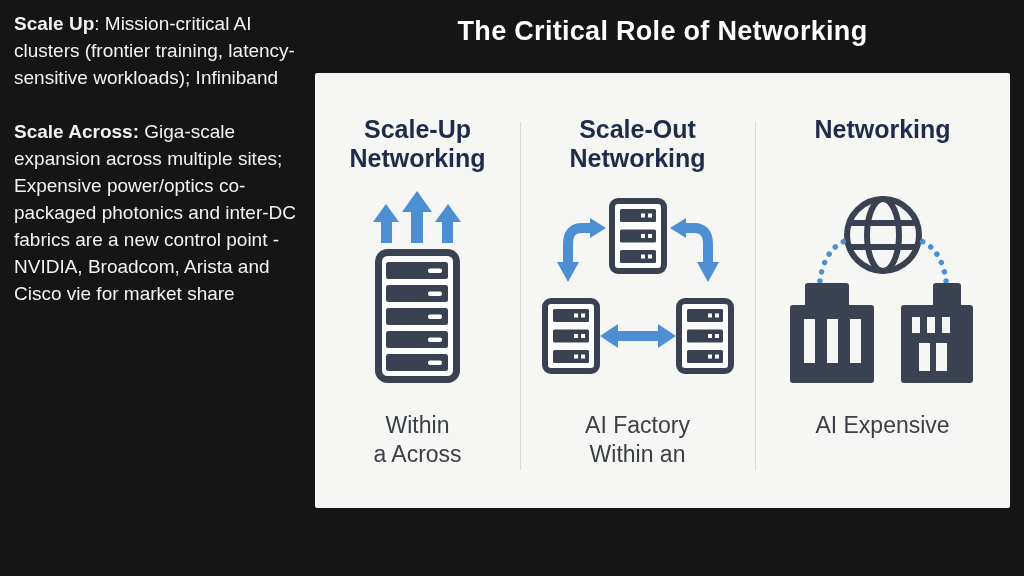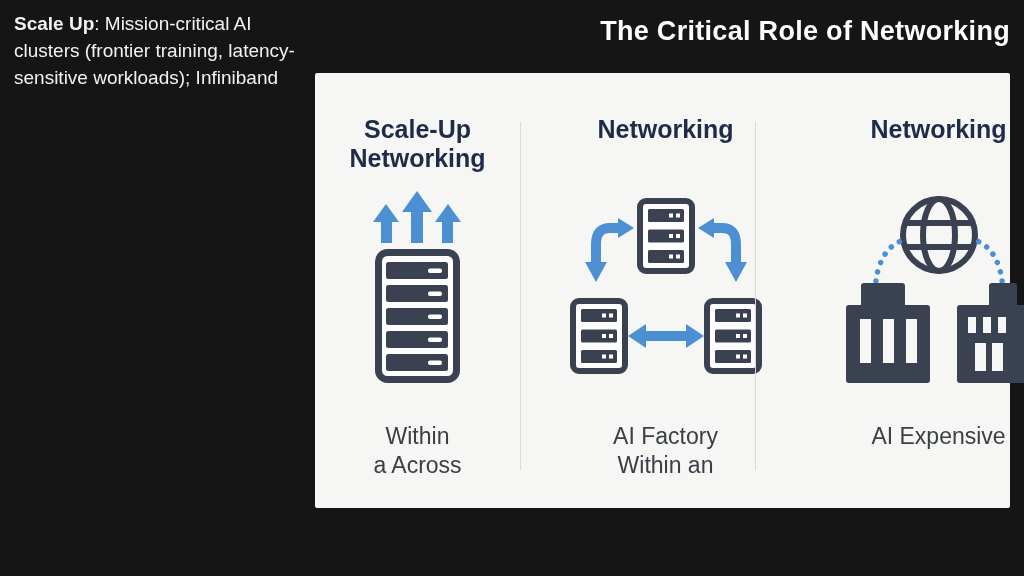--- a/index.html
+++ b/index.html
@@ -15,58 +15,59 @@
   .sidebar {
     position: absolute; left: 14px; top: 10px; width: 298px;
     color: #f2f2f2; font-size: 19px; line-height: 27px;
   }
   .sidebar p { margin: 0 0 27px 0; }
   .sidebar strong { font-weight: bold; }
 
   
   .title {
     position: absolute; left: 315px; top: 16px; width: 695px;
-    text-align: right; color: #fdfdfd;
+    text-align: center; color: #fdfdfd;
     font-size: 27px; font-weight: bold; letter-spacing: 0.3px;
   }
 
   
   .panel {
     position: absolute; left: 315px; top: 73px; width: 695px; height: 435px;
     background: #f6f6f4; border-radius: 2px;
-    display: grid; grid-template-columns: 205px 235px 255px; gap: 28px;
+    display: grid; grid-template-columns: 205px 235px 255px;
   }
   .divider {
     position: absolute; top: 49px; width: 1px; height: 348px;
     background: #d9d9d6;
   }
   .divider.d1 { left: 205px; }
   .divider.d2 { left: 440px; }
 
   .col { display: flex; flex-direction: column; align-items: center; padding-top: 42px; }
   .col-heading {
     text-align: center; color: #1e2b49; font-weight: bold;
     font-size: 25px; line-height: 29px; height: 58px;
   }
   .icon-box {
     height: 228px; width: 100%;
     display: flex; align-items: center; justify-content: center;
   }
   .col-caption {
     text-align: center; color: #3b4047;
-    font-size: 23px; line-height: 29px; margin-top: 21px;
+    font-size: 23px; line-height: 29px; margin-top: 10px;
   }
 </style>
 </head>
 <body>
 
 <div class="slide">
 
   <div class="sidebar">
     <p><strong>Scale Up</strong><span>: Mission-critical AI clusters (frontier training, latency-sensitive workloads); Infiniband</span></p>
+    <p><strong>Scale Across:</strong><span> Giga-scale expansion across multiple sites; Expensive power/optics co-packaged photonics and inter-DC fabrics are a new control point - NVIDIA, Broadcom, Arista and Cisco vie for market share</span></p>
   </div>
 
   <div class="title">The Critical Role of Networking</div>
 
   <div class="panel">
     <div class="divider d1"></div>
     <div class="divider d2"></div>
 
     <div class="col">
       <div class="col-heading">
@@ -95,20 +96,21 @@
         </svg>
       </div>
       <div class="col-caption">
         <div>Within</div>
         <div>a Across</div>
       </div>
     </div>
 
     <div class="col">
       <div class="col-heading">
+        <div>Scale-Out</div>
         <div>Networking</div>
       </div>
       <div class="icon-box">
         <svg width="200" height="178" viewBox="0 0 200 178">
 
           <g transform="translate(71,0)">
             <rect x="3" y="3" width="52" height="70" rx="6" fill="#ffffff" stroke="#3a4252" stroke-width="6"></rect>
             <rect x="11" y="11" width="36" height="13" rx="1.5" fill="#3a4252"></rect>
             <rect x="32" y="15.5" width="4" height="4" fill="#ffffff"></rect>
               <rect x="39" y="15.5" width="4" height="4" fill="#ffffff"></rect>

